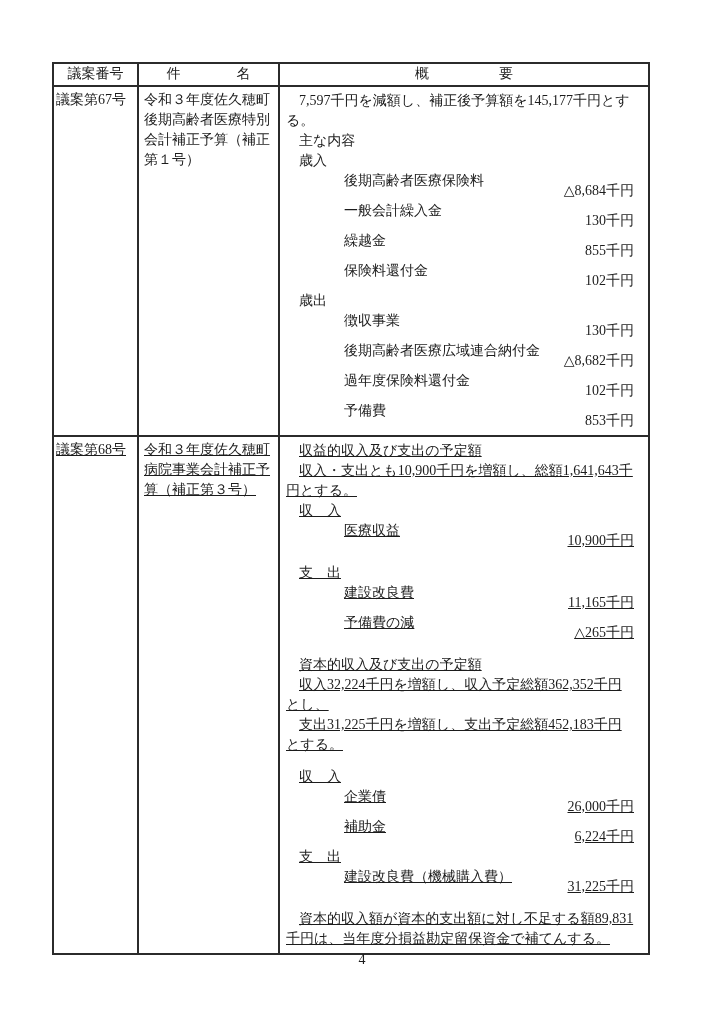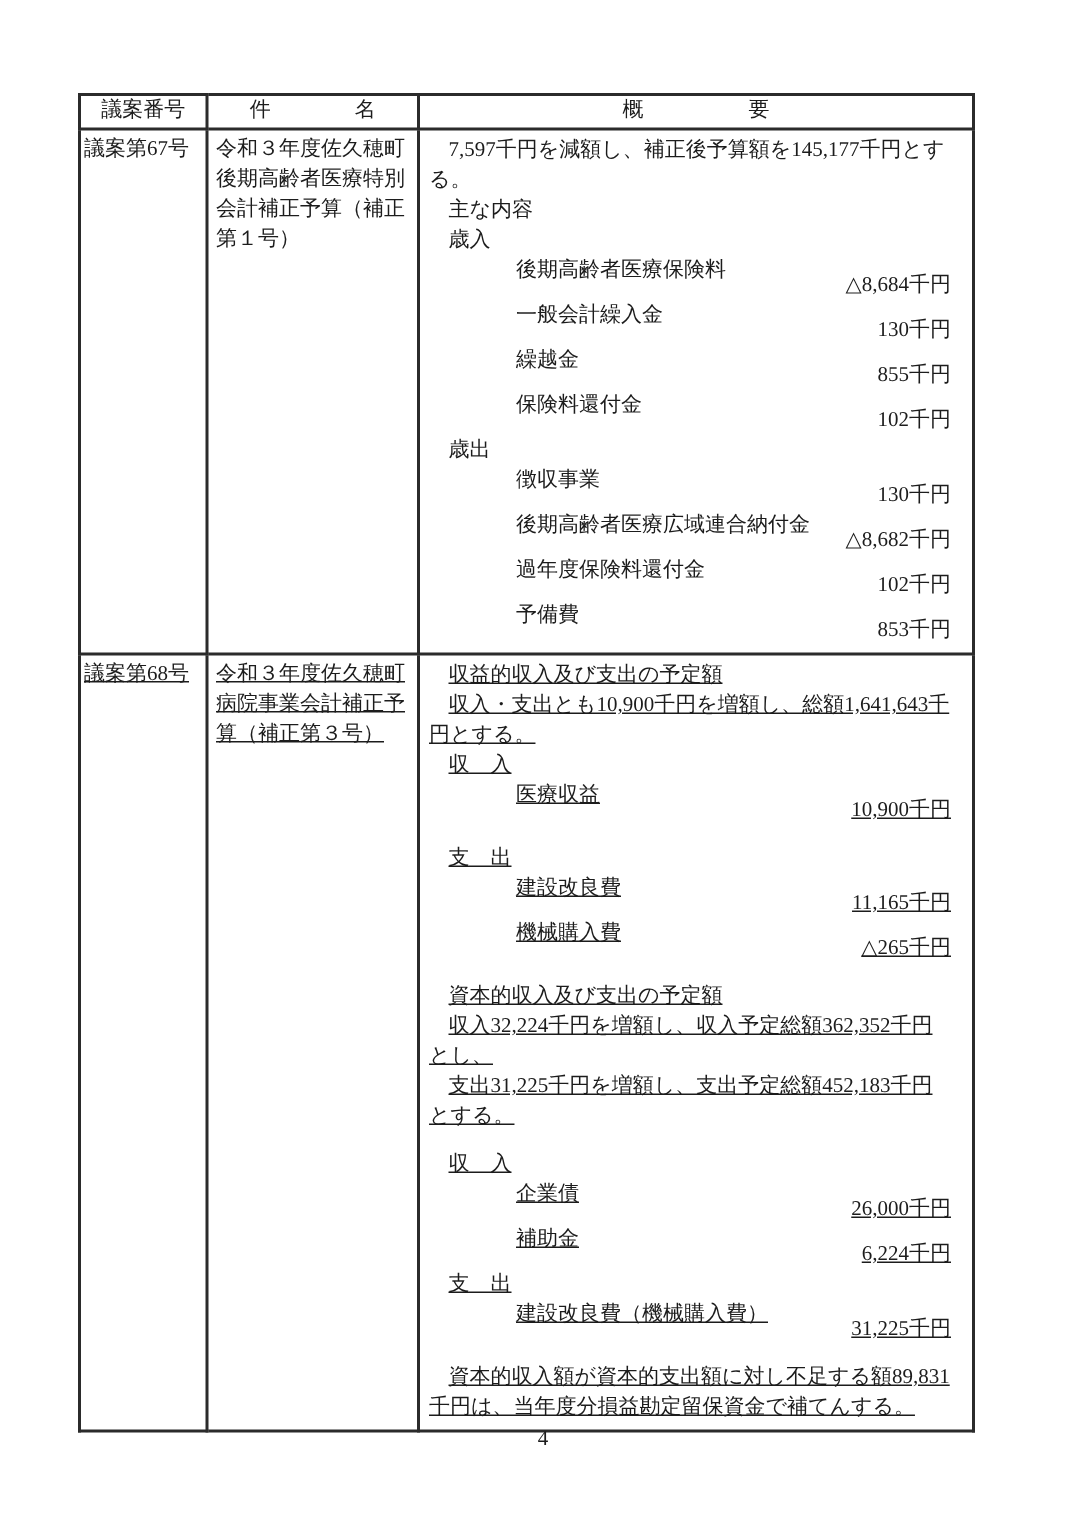--- a/index.html
+++ b/index.html
@@ -153,21 +153,21 @@
               <span class="lbl">医療収益</span>
               <span class="amt">10,900千円</span>
             </div>
             <div class="s-gap"></div>
             <div class="s-h">支　出</div>
             <div class="s-item">
               <span class="lbl">建設改良費</span>
               <span class="amt">11,165千円</span>
             </div>
             <div class="s-item">
-              <span class="lbl">機械購入費</span>
+              <span class="lbl">予備費の減</span>
               <span class="amt">△265千円</span>
             </div>
             <div class="s-gap"></div>
             <div class="s-h">資本的収入及び支出の予定額</div>
             <div class="s-para">収入32,224千円を増額し、収入予定総額362,352千円とし、</div>
             <div class="s-para">支出31,225千円を増額し、支出予定総額452,183千円とする。</div>
             <div class="s-gap"></div>
             <div class="s-h">収　入</div>
             <div class="s-item">
               <span class="lbl">企業債</span>

